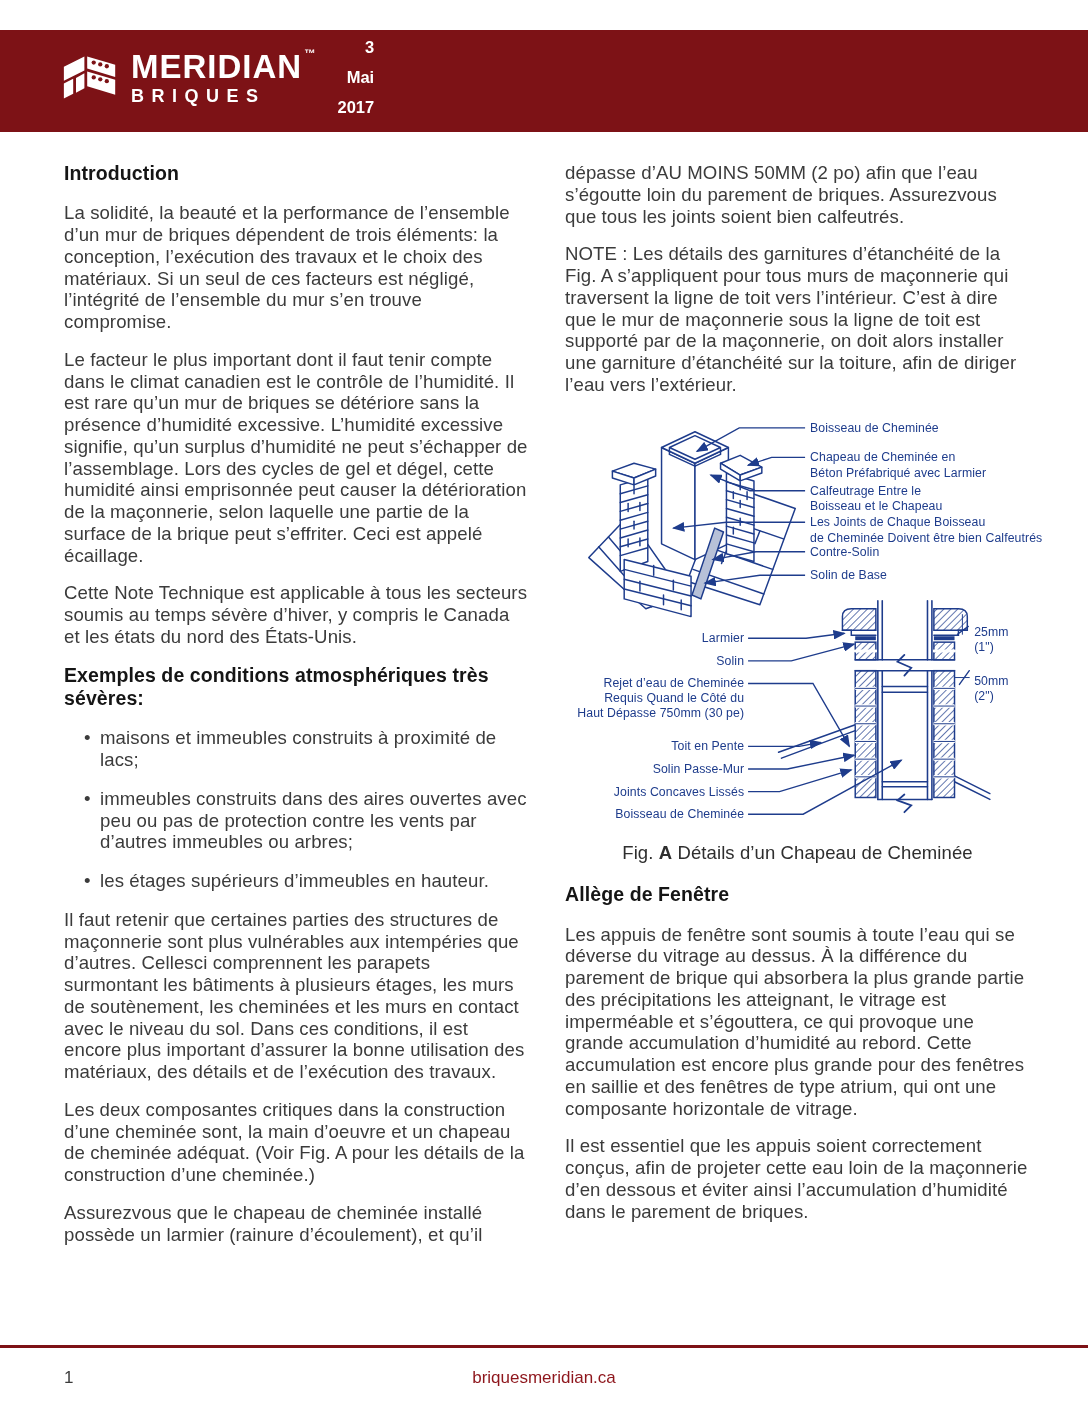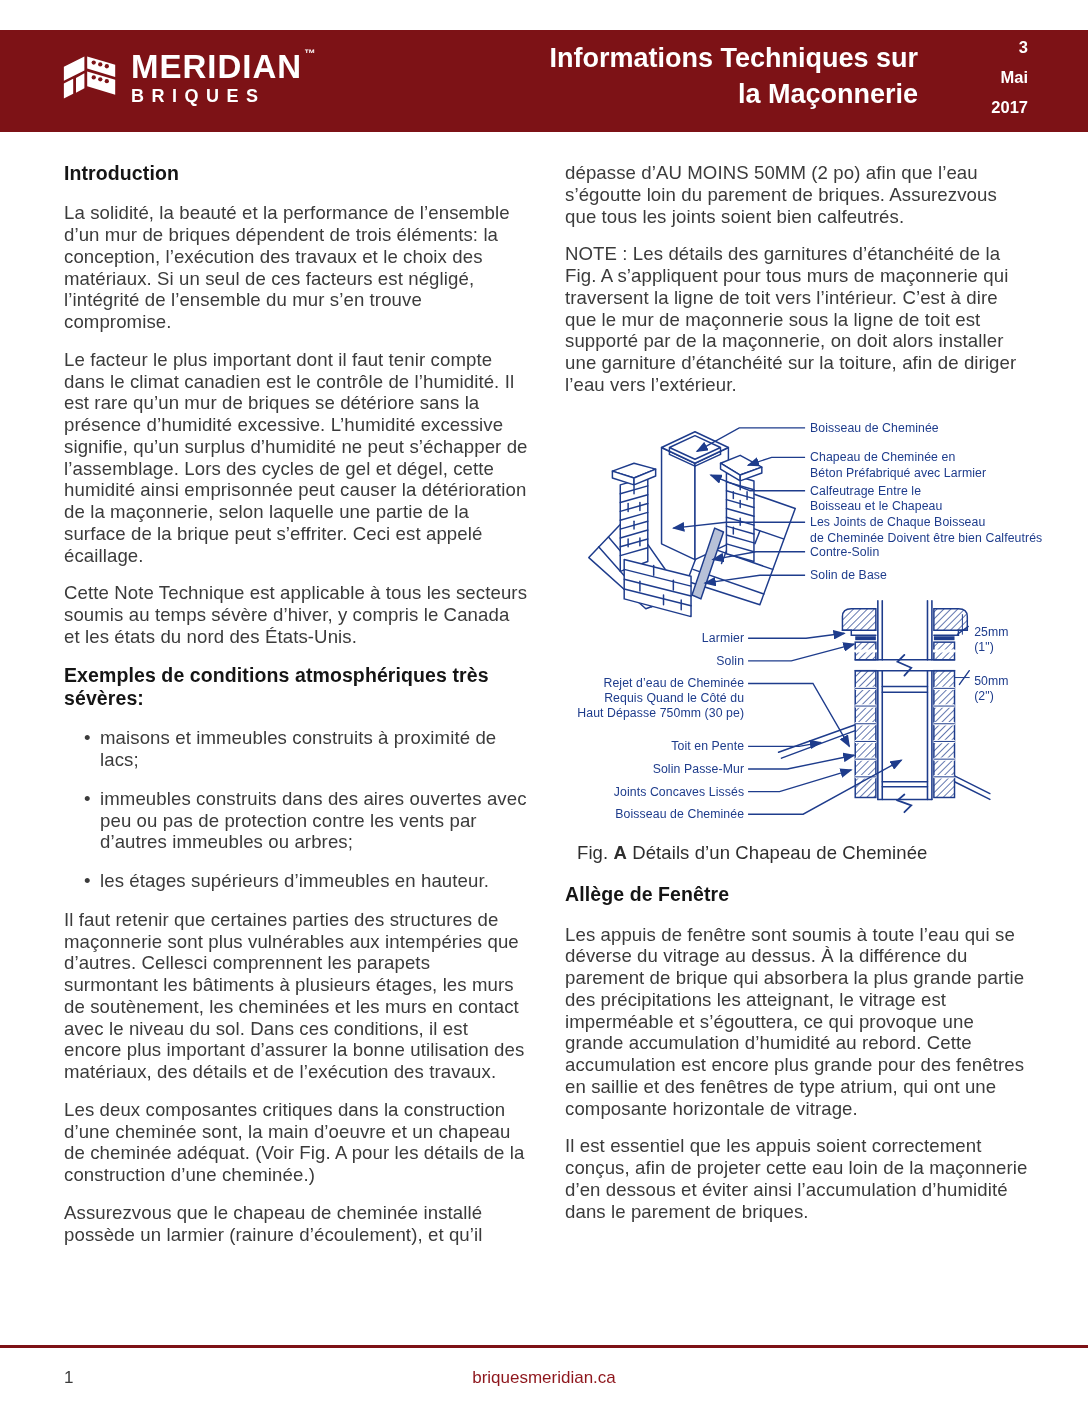--- a/index.html
+++ b/index.html
@@ -21,21 +21,21 @@
   .col{width:465px;font-size:18.6px;line-height:1.17;letter-spacing:0.1px;color:#3b3b3b;}
   .col p{margin:0 0 16px;}
   .sec-h{font-size:19.5px;font-weight:700;color:#151515;margin:10px 0 17px;line-height:1.2;}
   .col > .sec-h:first-child{margin-top:0;}
   ul.plain{list-style:none;margin:4px 0 0;padding:0;}
   ul.plain li{position:relative;padding-left:36px;margin:0 0 17px;}
   ul.plain li::before{content:"\2022";position:absolute;left:20px;top:0;color:#3b3b3b;}
   
   .figure{margin:8px 12px 0;}
   .figure svg{display:block;margin:0 auto;}
-  .fig-caption{font-size:18.5px;color:#2e2e2e;margin:10px 0 20px;}
+  .fig-caption{text-align:center;font-size:18.5px;color:#2e2e2e;margin:10px 0 20px;}
   .fig-caption b{font-weight:700;}
   
   .footer{position:absolute;left:0;right:0;bottom:0;height:60px;border-top:3px solid #7d1216;}
   .page-num{position:absolute;left:64px;top:50%;transform:translateY(-50%);font-size:17px;color:#3b3b3b;}
   .site{position:absolute;left:0;right:0;top:50%;transform:translateY(-50%);
         text-align:center;font-size:17px;color:#8e161c;text-decoration:none;}
   
   .dlabel{font-family:"Liberation Sans",sans-serif;font-size:12.5px;fill:#1e3c8c;}
 </style>
 </head>
@@ -59,24 +59,20 @@
             <circle cx="48" cy="15.5" r="2.3"></circle>
           <circle cx="34" cy="27.5" r="2.3"></circle>
             <circle cx="41" cy="29.5" r="2.3"></circle>
             <circle cx="48" cy="31.5" r="2.3"></circle>
         </g>
       </svg>
       <div class="logo-text">
         <div class="brand-line"><span>MERIDIAN</span><span class="tm">™</span></div>
         <div class="brand-sub">BRIQUES</div>
       </div>
-    </div>
-    <div class="h-title">
-      <div>Informations Techniques sur</div>
-      <div>la Maçonnerie</div>
     </div>
     <div class="h-date">
       <div>3</div>
       <div>Mai</div>
       <div>2017</div>
     </div>
   </div>
 
   <div class="content">
 

